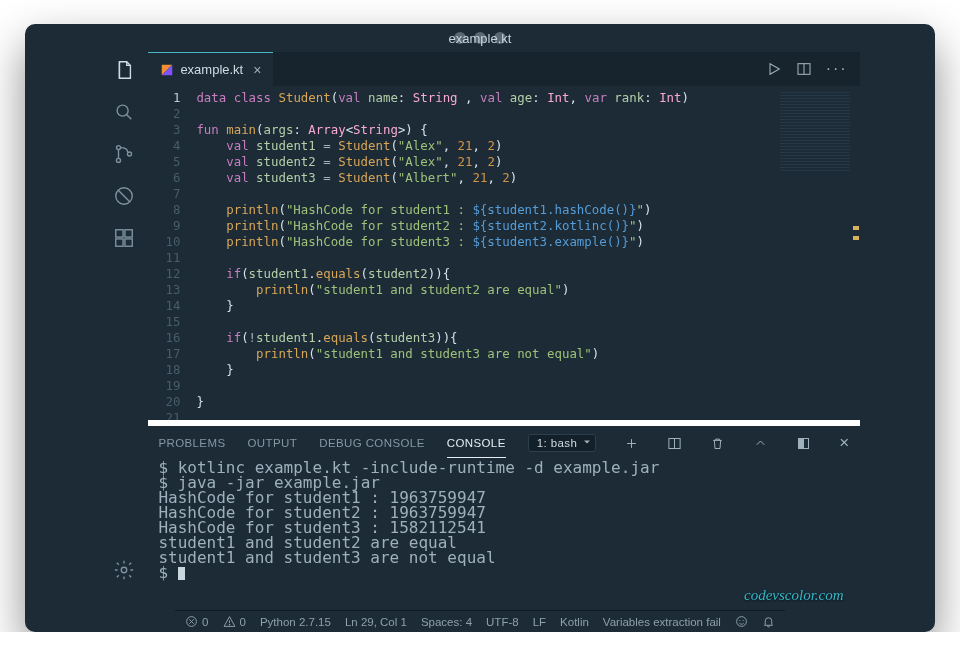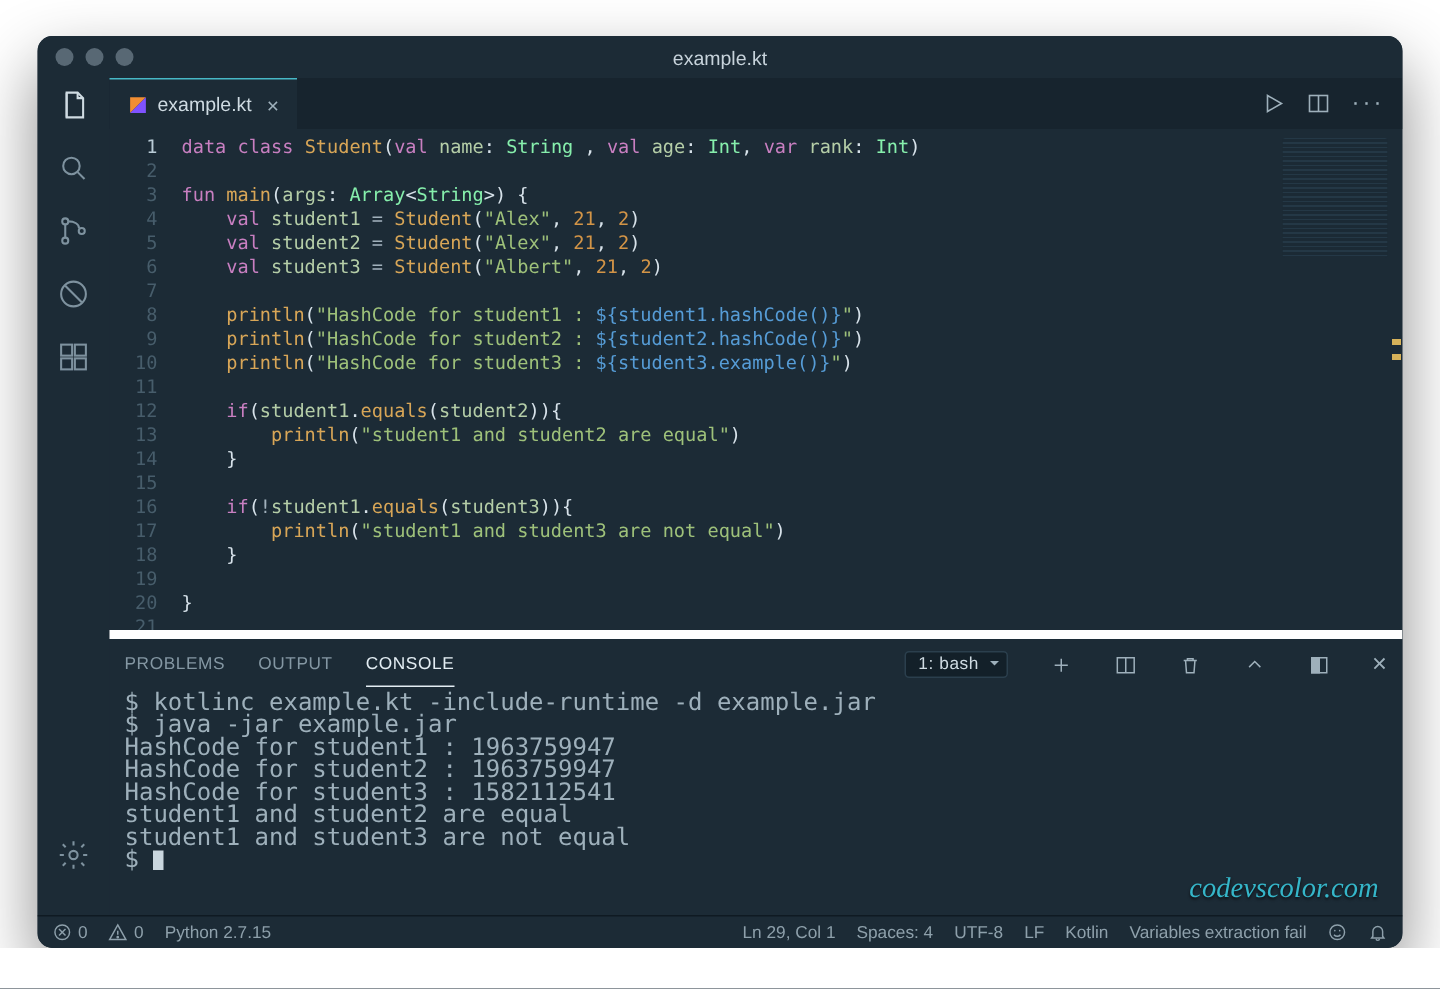--- a/index.html
+++ b/index.html
@@ -14,20 +14,21 @@
   .window {
     width: 910px;
     height: 608px;
     background: #1c2b36;
     border-radius: 10px;
     box-shadow: 0 20px 45px rgba(0,0,0,0.45);
     overflow: hidden;
     display: flex;
     flex-direction: column;
     position: relative;
+    align-items: center;
   }
   
   .titlebar {
     height: 28px;
     background: #1c2b36;
     display: flex;
     align-items: center;
     padding: 0 12px;
     position: relative;
     flex-shrink: 0;
@@ -105,21 +106,21 @@
     linear-gradient(90deg, #1c2b36 0, #1c2b36);
     opacity: .6;
     border-radius: 2px;
   }
   .annot-bar {
     position:absolute; right:0; top:0; bottom:0; width:8px;
   }
   .annot-bar .mk { position:absolute; right:1px; width:6px; height:4px; background:#d6b25a; }
   
   .kw { color: #c87fc1; }
-  .ty { color: #86efac; }
+  .ty { color: #f9a8d4; }
   .fn { color: #d8a657; }
   .id { color: #b5cea8; }
   .str { color: #9ec17a; }
   .num { color: #d29447; }
   .op { color: #a1b1bc; }
   .pnc { color: #d7e2ea; }
   .interp { color: #569cd6; }
   
   .panel {
     height: 190px;
@@ -168,21 +169,21 @@
   }
   .terminal .prompt { color:#9eb0bb; }
   .cursor-block {
     display:inline-block; width:7px; height:13px; background:#c9d6de;
     vertical-align: -2px;
   }
   .watermark {
     position: absolute; right: 16px; bottom: 6px;
     color: #35b6c9;
     font-family: "Comic Sans MS", cursive;
-    font-size: 19px;
+    font-size: 15px;
     font-style: italic;
     text-shadow: 0 1px 2px #000a;
   }
   
   .status {
     height: 22px;
     background: #1c2b36;
     border-top: 1px solid #0f1a22;
     display: flex; align-items: center;
     font-size: 11.5px;
@@ -306,21 +307,21 @@
             </div>
           <div class="code" id="code">
               <div class="line"><span class="kw">data</span> <span class="kw">class</span> <span class="fn">Student</span><span class="pnc">(</span><span class="kw">val</span> <span class="id">name</span><span class="pnc">:</span> <span class="ty">String</span> <span class="pnc">,</span> <span class="kw">val</span> <span class="id">age</span><span class="pnc">:</span> <span class="ty">Int</span><span class="pnc">,</span> <span class="kw">var</span> <span class="id">rank</span><span class="pnc">:</span> <span class="ty">Int</span><span class="pnc">)</span></div>
               <div class="line">&nbsp;</div>
               <div class="line"><span class="kw">fun</span> <span class="fn">main</span><span class="pnc">(</span><span class="id">args</span><span class="pnc">:</span> <span class="ty">Array</span><span class="pnc">&lt;</span><span class="ty">String</span><span class="pnc">&gt;</span><span class="pnc">)</span> <span class="pnc">{</span></div>
               <div class="line">    <span class="kw">val</span> <span class="id">student1</span> <span class="op">=</span> <span class="fn">Student</span><span class="pnc">(</span><span class="str">"Alex"</span><span class="pnc">,</span> <span class="num">21</span><span class="pnc">,</span> <span class="num">2</span><span class="pnc">)</span></div>
               <div class="line">    <span class="kw">val</span> <span class="id">student2</span> <span class="op">=</span> <span class="fn">Student</span><span class="pnc">(</span><span class="str">"Alex"</span><span class="pnc">,</span> <span class="num">21</span><span class="pnc">,</span> <span class="num">2</span><span class="pnc">)</span></div>
               <div class="line">    <span class="kw">val</span> <span class="id">student3</span> <span class="op">=</span> <span class="fn">Student</span><span class="pnc">(</span><span class="str">"Albert"</span><span class="pnc">,</span> <span class="num">21</span><span class="pnc">,</span> <span class="num">2</span><span class="pnc">)</span></div>
               <div class="line">&nbsp;</div>
               <div class="line">    <span class="fn">println</span><span class="pnc">(</span><span class="str">"HashCode for student1 : <span class="interp">${student1.hashCode()}</span>"</span><span class="pnc">)</span></div>
-              <div class="line">    <span class="fn">println</span><span class="pnc">(</span><span class="str">"HashCode for student2 : <span class="interp">${student2.hashCode()}</span>"</span><span class="pnc">)</span></div>
+              <div class="line">    <span class="fn">println</span><span class="pnc">(</span><span class="str">"HashCode for student2 : <span class="interp">${student2.kotlinc()}</span>"</span><span class="pnc">)</span></div>
               <div class="line">    <span class="fn">println</span><span class="pnc">(</span><span class="str">"HashCode for student3 : <span class="interp">${student3.example()}</span>"</span><span class="pnc">)</span></div>
               <div class="line">&nbsp;</div>
               <div class="line">    <span class="kw">if</span><span class="pnc">(</span><span class="id">student1</span><span class="pnc">.</span><span class="fn">equals</span><span class="pnc">(</span><span class="id">student2</span><span class="pnc">)</span><span class="pnc">)</span><span class="pnc">{</span></div>
               <div class="line">        <span class="fn">println</span><span class="pnc">(</span><span class="str">"student1 and student2 are equal"</span><span class="pnc">)</span></div>
               <div class="line">    <span class="pnc">}</span></div>
               <div class="line">&nbsp;</div>
               <div class="line">    <span class="kw">if</span><span class="pnc">(</span><span class="op">!</span><span class="id">student1</span><span class="pnc">.</span><span class="fn">equals</span><span class="pnc">(</span><span class="id">student3</span><span class="pnc">)</span><span class="pnc">)</span><span class="pnc">{</span></div>
               <div class="line">        <span class="fn">println</span><span class="pnc">(</span><span class="str">"student1 and student3 are not equal"</span><span class="pnc">)</span></div>
               <div class="line">    <span class="pnc">}</span></div>
               <div class="line">&nbsp;</div>
@@ -332,20 +333,21 @@
         <div class="annot-bar">
           <div class="mk" style="top:42%;"></div>
           <div class="mk" style="top:45%;"></div>
         </div>
       </div>
 
       <div class="panel">
         <div class="panel-tabs">
           <span class="ptab">PROBLEMS</span>
           <span class="ptab">OUTPUT</span>
+          <span class="ptab">DEBUG CONSOLE</span>
           <span class="ptab active">CONSOLE</span>
           <div class="panel-right">
             <div class="select">1: bash</div>
             <svg viewBox="0 0 24 24">
                 <line x1="12" y1="5" x2="12" y2="19"></line>
                 <line x1="5" y1="12" x2="19" y2="12"></line>
               </svg>
             <svg viewBox="0 0 24 24">
                 <rect x="3" y="4" width="18" height="16"></rect>
                 <line x1="12" y1="4" x2="12" y2="20"></line>

